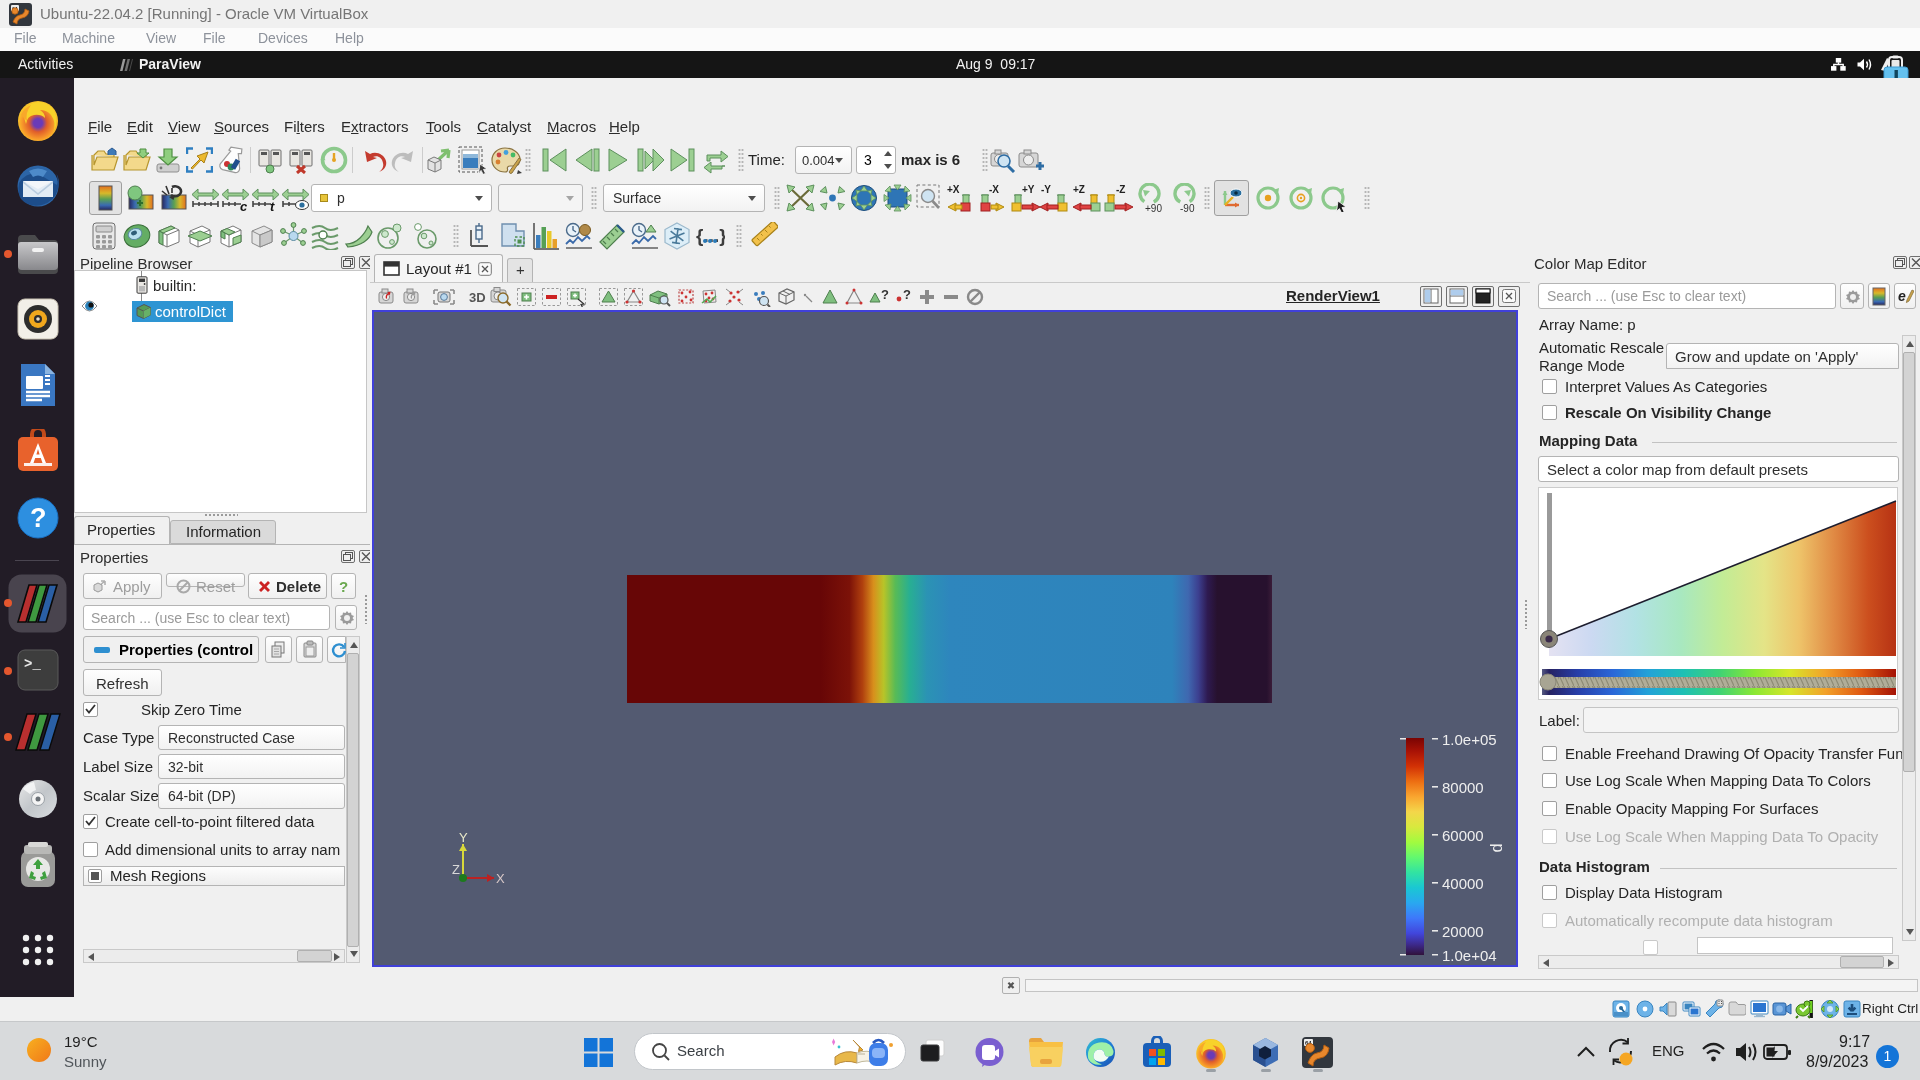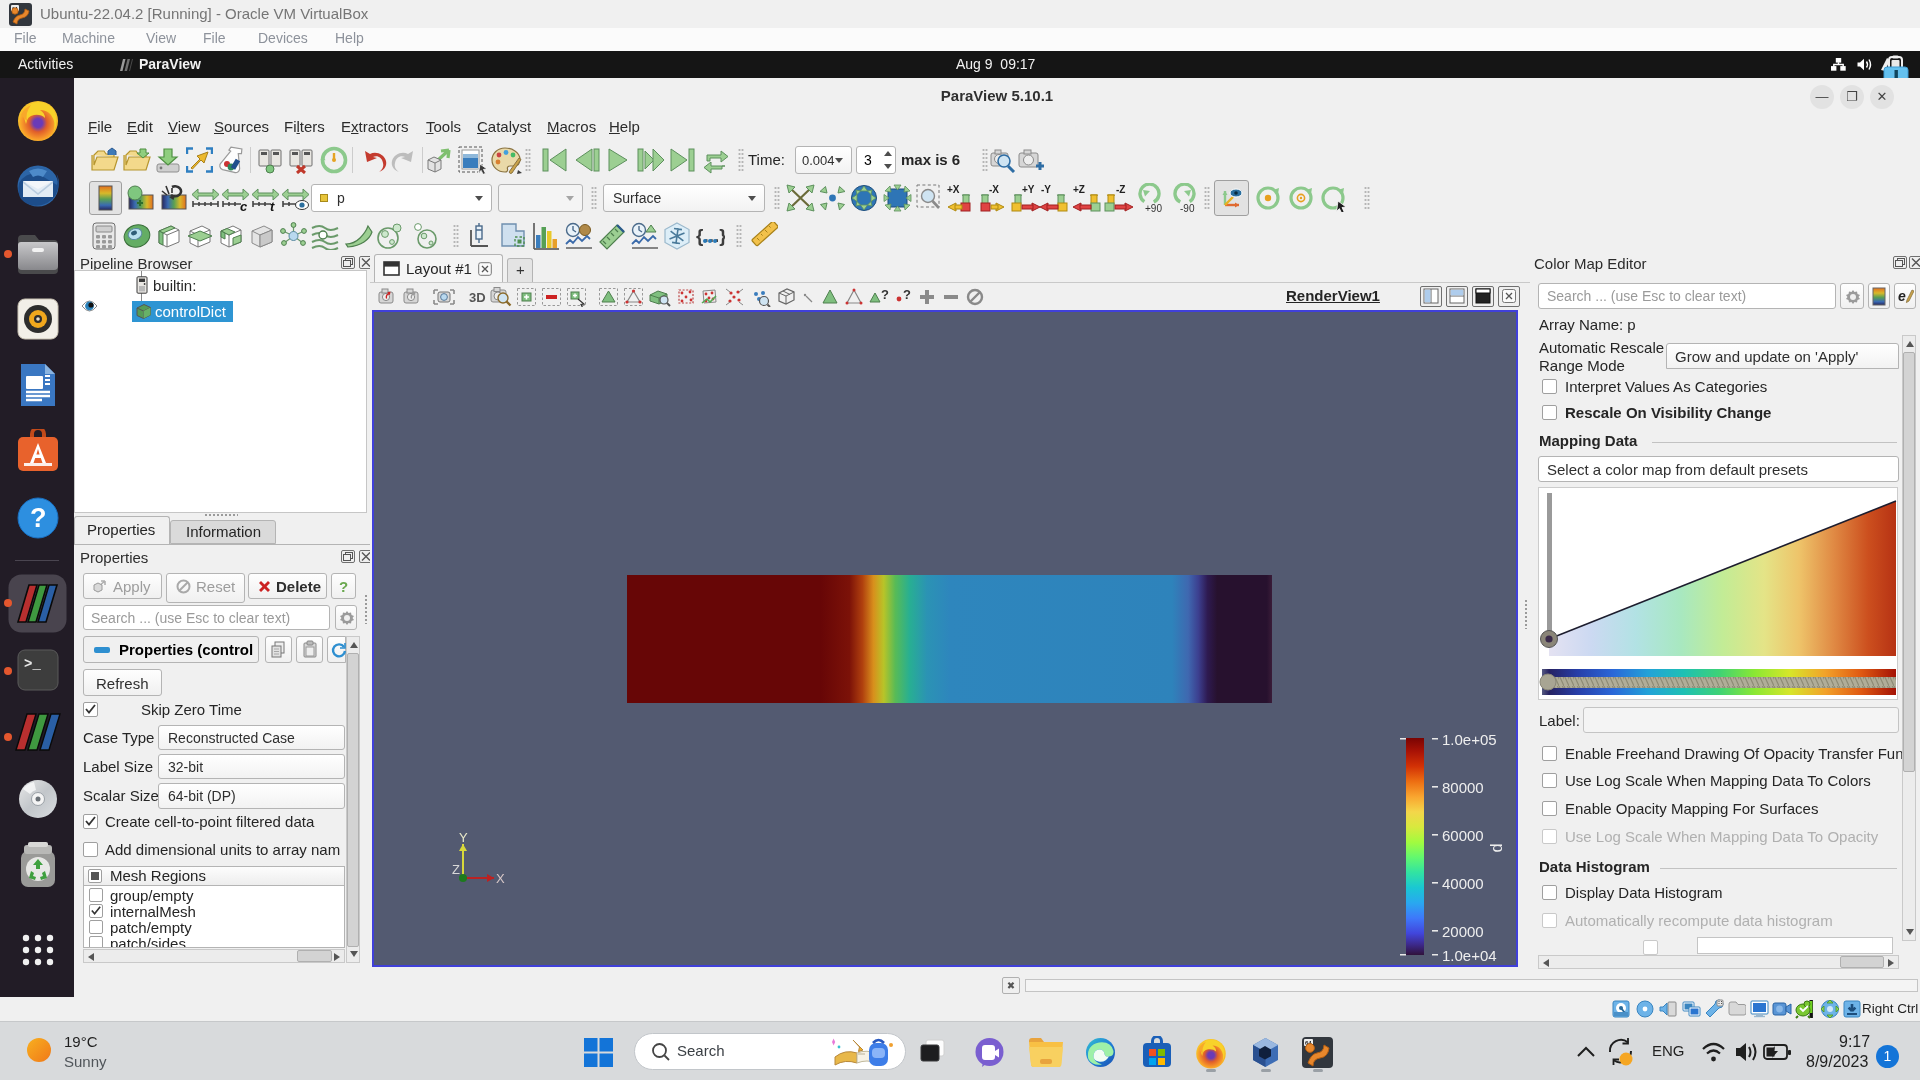--- a/index.html
+++ b/index.html
@@ -228,26 +228,20 @@
         <circle cx="17" cy="17" r="3.2"></circle>
         <circle cx="29" cy="17" r="3.2"></circle>
         <circle cx="5" cy="29" r="3.2"></circle>
         <circle cx="17" cy="29" r="3.2"></circle>
         <circle cx="29" cy="29" r="3.2"></circle>
       </g>
     </svg>
 </div>
 
 <div class="abs" id="pv">
-  <div class="pv-abs" id="pv-title">
-    <span class="t">ParaView 5.10.1</span>
-    <span class="winbtn" style="right:86px;">—</span>
-    <span class="winbtn" style="right:56px;">❐</span>
-    <span class="winbtn" style="right:26px;">✕</span>
-  </div>
   <div class="pv-abs" id="pv-menubar">
     <span style="left:14px"><u>F</u>ile</span>
       <span style="left:53px"><u>E</u>dit</span>
       <span style="left:94px"><u>V</u>iew</span>
       <span style="left:140px"><u>S</u>ources</span>
       <span style="left:210px">Fi<u>l</u>ters</span>
       <span style="left:267px">E<u>x</u>tractors</span>
       <span style="left:352px"><u>T</u>ools</span>
       <span style="left:403px"><u>C</u>atalyst</span>
       <span style="left:473px"><u>M</u>acros</span>
@@ -800,21 +794,21 @@
           <path d="M2 1.5 L10 9.5 M10 1.5 L2 9.5" stroke="#555" stroke-width="1.4"></path>
         </svg>
       </span>
     <div class="btn" style="left:9px;top:319px;width:79px;height:26px;color:#9d9d9d;">
         <svg style="position:absolute;left:9px;top:6px" width="15" height="14" viewBox="0 0 15 14">
           <path d="M6 6 L12 1 M12 1 h-4 M12 1 v4" stroke="#b0b0b0" stroke-width="1.6" fill="none"></path>
           <path d="M1 5 l4 -2 4 2 v5 l-4 2 -4 -2 Z" fill="#d9d9d9" stroke="#9a9a9a"></path>
         </svg>
         <span style="position:absolute;left:29px;top:4px">Apply</span>
       </div>
-    <div class="btn" style="left:92px;top:319px;width:79px;height:30px;color:#9d9d9d;">
+    <div class="btn" style="left:92px;top:319px;width:79px;height:14px;color:#9d9d9d;">
         <svg style="position:absolute;left:9px;top:5px" width="15" height="15" viewBox="0 0 15 15">
           <circle cx="7.5" cy="7.5" r="6" fill="none" stroke="#a9a9a9" stroke-width="2"></circle>
           <path d="M3.5 11.5 L11.5 3.5" stroke="#a9a9a9" stroke-width="2"></path>
         </svg>
         <span style="position:absolute;left:29px;top:4px">Reset</span>
       </div>
     <div class="btn" style="left:174px;top:319px;width:79px;height:26px;">
         <svg style="position:absolute;left:8px;top:5px" width="15" height="15" viewBox="0 0 15 15">
           <path d="M2 4 L4 2 L7.5 5.5 L11 2 L13 4 L9.5 7.5 L13 11 L11 13 L7.5 9.5 L4 13 L2 11 L5.5 7.5 Z" fill="#cc2222"></path>
         </svg>
@@ -883,34 +877,20 @@
         </svg>
       </span>
     <span class="lb" style="left:31px;top:559px;">Create cell-to-point filtered data</span>
     <span class="checkbox" style="left:9px;top:588px;"></span>
     <span class="lb" style="left:31px;top:587px;">Add dimensional units to array nam</span>
     <div style="position:absolute;left:9px;top:612px;width:262px;height:20px;background:linear-gradient(#fdfdfd,#ededed);border:1px solid #b4b4b4;">
       <span style="position:absolute;left:4px;top:2px;width:14px;height:14px;background:#fff;border:1px solid #9f9f9f;border-radius:2px;">
           <span style="position:absolute;left:2px;top:2px;width:8px;height:8px;background:#555;"></span>
         </span>
       <span class="lb" style="left:26px;top:0px;">Mesh Regions</span>
-    </div>
-    <div style="position:absolute;left:9px;top:632px;width:262px;height:62px;background:#fff;border:1px solid #b4b4b4;border-top:none;overflow:hidden;">
-      <span class="checkbox" style="left:5px;top:2px;width:14px;height:14px;"></span>
-        <span class="lb" style="left:26px;top:1px;">group/empty</span>
-      <span class="checkbox" style="left:5px;top:18px;width:14px;height:14px;">
-          <svg width="12" height="12" viewBox="0 0 13 13">
-            <path d="M2 6 L5 9.5 L11 2" fill="none" stroke="#333" stroke-width="1.8"></path>
-          </svg>
-        </span>
-        <span class="lb" style="left:26px;top:17px;">internalMesh</span>
-      <span class="checkbox" style="left:5px;top:34px;width:14px;height:14px;"></span>
-        <span class="lb" style="left:26px;top:33px;">patch/empty</span>
-      <span class="checkbox" style="left:5px;top:50px;width:14px;height:14px;"></span>
-        <span class="lb" style="left:26px;top:49px;">patch/sides</span>
     </div>
 
     <div class="sb" style="left:9px;top:695px;width:262px;height:14px;">
       <span class="sbarrow" style="left:4px;top:3px;border-top:4px solid transparent;border-bottom:4px solid transparent;border-right:6px solid #555;"></span>
       <span class="sbarrow" style="right:4px;top:3px;border-top:4px solid transparent;border-bottom:4px solid transparent;border-left:6px solid #555;"></span>
       <span class="sbthumb" style="left:213px;top:0px;width:35px;height:12px;"></span>
     </div>
 
     <div class="sb" style="left:272px;top:382px;width:14px;height:327px;">
       <span class="sbarrow" style="left:3px;top:5px;border-left:4px solid transparent;border-right:4px solid transparent;border-bottom:6px solid #555;"></span>

